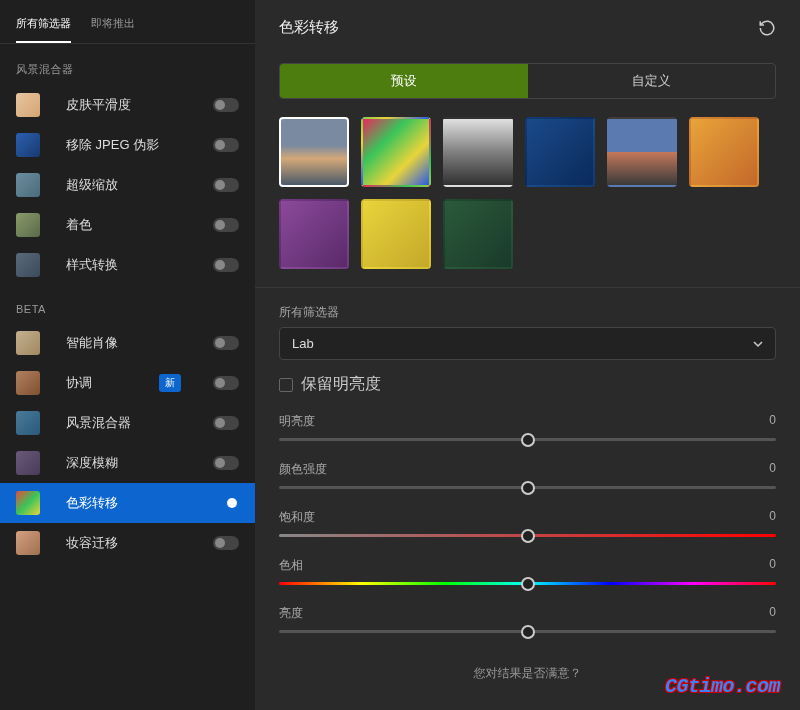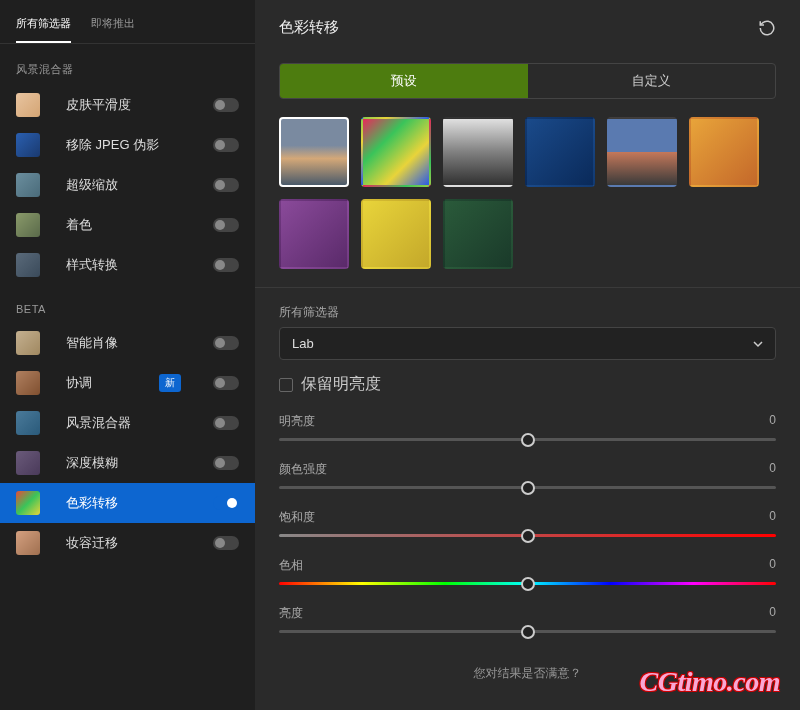--- a/index.html
+++ b/index.html
@@ -35,21 +35,21 @@
 .select { width: 100%; background: #222; border: 1px solid #444; color: #ddd; padding: 8px 12px; border-radius: 4px; font-size: 13px; display: flex; justify-content: space-between; align-items: center; cursor: pointer; margin-bottom: 14px; }
 .checkbox-row { display: flex; align-items: center; gap: 8px; margin-bottom: 18px; cursor: pointer; }
 .checkbox { width: 14px; height: 14px; border: 1px solid #666; border-radius: 2px; }
 .slider-row { margin-bottom: 20px; }
 .slider-head { display: flex; justify-content: space-between; font-size: 12px; color: #aaa; margin-bottom: 8px; }
 .slider-track { position: relative; height: 3px; background: #555; border-radius: 2px; cursor: pointer; }
 .slider-track.sat { background: linear-gradient(90deg, #888, #f00); }
 .slider-track.hue { background: linear-gradient(90deg, #f00, #ff0, #0f0, #0ff, #00f, #f0f, #f00); }
 .slider-thumb { position: absolute; width: 14px; height: 14px; background: #222; border: 2px solid #ccc; border-radius: 50%; top: 50%; transform: translate(-50%, -50%); cursor: grab; }
 .feedback { text-align: center; font-size: 12px; color: #999; padding: 12px 0 4px; }
-.watermark { position: absolute; bottom: 12px; right: 20px; font-family: Liberation Serif, serif; font-size: 28px; font-weight: 900; font-style: italic; color: #f9a8d4; text-shadow: 1px 1px 0 #c00, -1px -1px 0 #c00, 1px -1px 0 #c00, -1px 1px 0 #c00; letter-spacing: -0.5px; pointer-events: none; }
+.watermark { position: absolute; bottom: 12px; right: 20px; font-family: Liberation Mono, monospace; font-size: 20px; font-weight: 900; font-style: italic; color: #3b82f6; text-shadow: 1px 1px 0 #c00, -1px -1px 0 #c00, 1px -1px 0 #c00, -1px 1px 0 #c00; letter-spacing: -0.5px; pointer-events: none; }
 .chev { width: 10px; height: 10px; }
 </style>
 </head>
 <body>
 
 <div class="sidebar">
   <div class="tabs">
     <div class="tab active">所有筛选器</div>
     <div class="tab">即将推出</div>
   </div>

